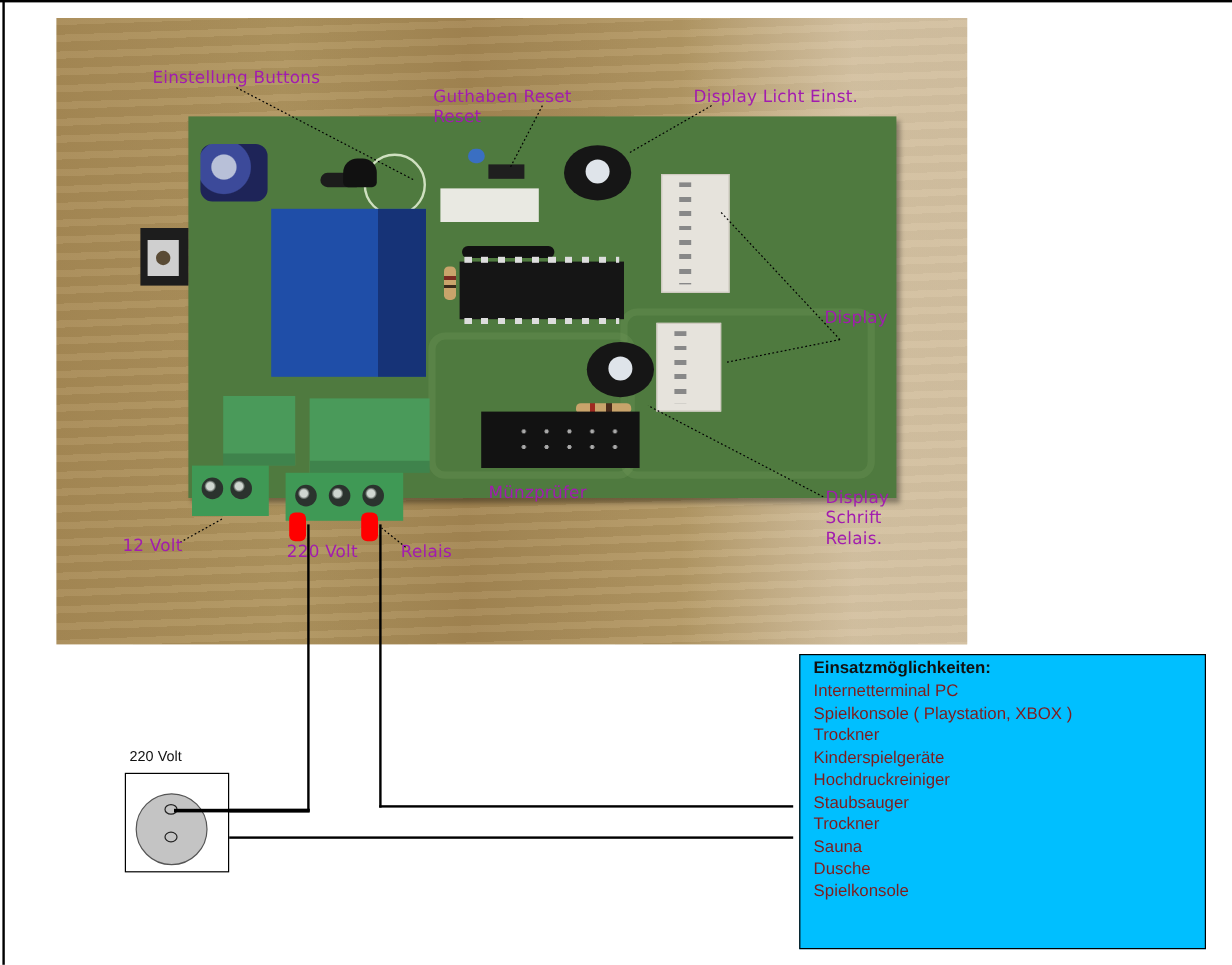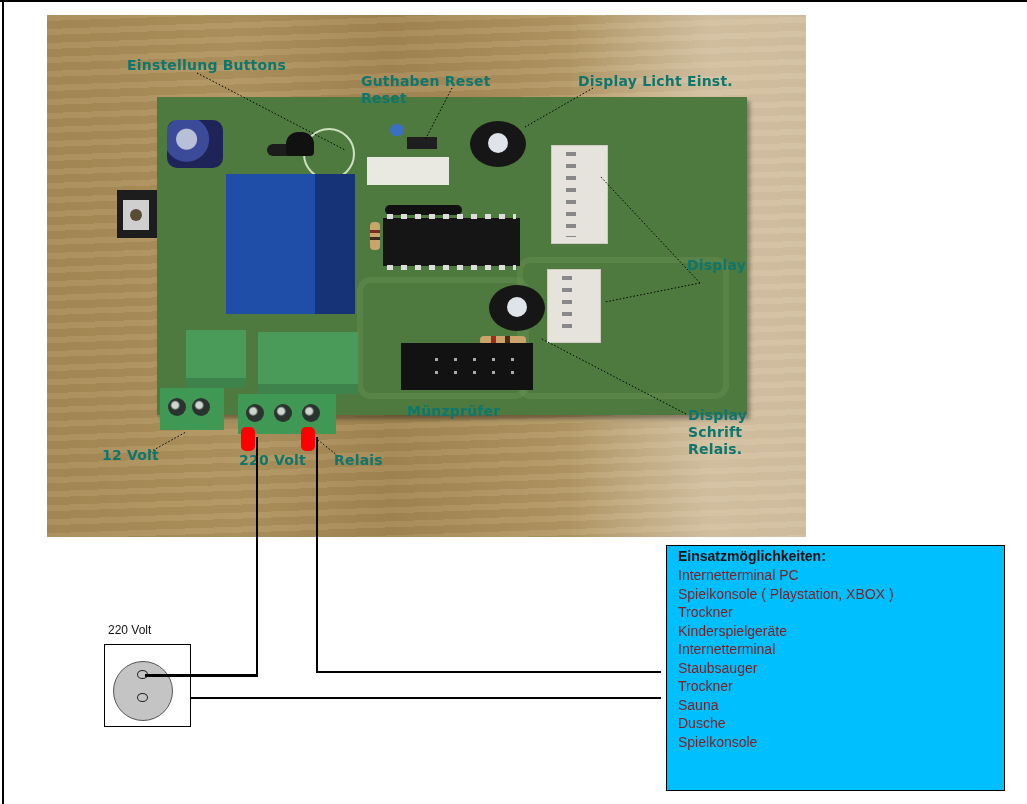--- a/index.html
+++ b/index.html
@@ -53,21 +53,21 @@
                background:linear-gradient(90deg, #c9a46b 0 25%, #a02a20 25% 35%, #c9a46b 35% 55%, #4a2b1a 55% 65%, #c9a46b 65%); }
 
   .term-12v-top { position:absolute; left:186px; top:330px; width:60px; height:58px; background:#4a9a5a; box-shadow: inset 0 -10px 0 rgba(0,0,0,0.15); }
   .term-12v { position:absolute; left:160px; top:388px; width:64px; height:42px; background:#3f9955; }
   .term-220v-top { position:absolute; left:258px; top:332px; width:100px; height:62px; background:#4a9a5a; box-shadow: inset 0 -10px 0 rgba(0,0,0,0.15); }
   .term-220v { position:absolute; left:238px; top:394px; width:98px; height:40px; background:#3f9955; }
   .screw { position:absolute; width:18px; height:18px; border-radius:50%; background:radial-gradient(circle at 40% 40%, #cfd6d0 0 3px, #2b332e 5px 9px); }
 
   .red-marker { position:absolute; width:14px; height:24px; border-radius:5px; background:#ff0000; }
 
-  .label { position:absolute; font-family:"DejaVu Sans", sans-serif; font-weight:bold; color:#0f766e; font-size:14px; line-height:17px; letter-spacing:0.2px; white-space:nowrap; }
+  .label { position:absolute; font-family:"DejaVu Sans", sans-serif; font-weight:normal; color:#a21caf; font-size:14px; line-height:17px; letter-spacing:0.2px; white-space:nowrap; }
 
   .wire { position:absolute; background:#000; }
 
   .socket-caption { position:absolute; left:108px; top:623px; font-size:12px; color:#111; }
   .socket-box { position:absolute; left:104px; top:644px; width:85px; height:81px; border:1px solid #000; background:#fff; }
   .socket-face { position:absolute; left:113px; top:661px; width:58px; height:58px; border-radius:50%; background:#c4c4c4; border:1px solid #555; }
   .socket-hole { position:absolute; width:9px; height:7px; border-radius:50%; border:1px solid #222; background:#c4c4c4; }
 
   .uses-box { position:absolute; left:666px; top:545px; width:337px; height:244px; background:#00bfff; border:1px solid #000; }
   .uses-title { position:absolute; left:11px; top:2px; font-weight:bold; font-size:14px; color:#111; }
@@ -164,20 +164,20 @@
 <div class="socket-hole" style="left:137px; top:693px;"></div>
 <div class="wire" style="left:145px; top:674px; width:113px; height:3px;"></div>
 
 <div class="uses-box">
   <div class="uses-title">Einsatzmöglichkeiten:</div>
   <ul class="uses-list">
     <li>Internetterminal PC</li>
     <li>Spielkonsole  ( Playstation, XBOX )</li>
     <li>Trockner</li>
     <li>Kinderspielgeräte</li>
-    <li>Internetterminal</li>
+    <li>Hochdruckreiniger</li>
     <li>Staubsauger</li>
     <li>Trockner</li>
     <li>Sauna</li>
     <li>Dusche</li>
     <li>Spielkonsole</li>
   </ul>
 </div>
 
 </body></html>

